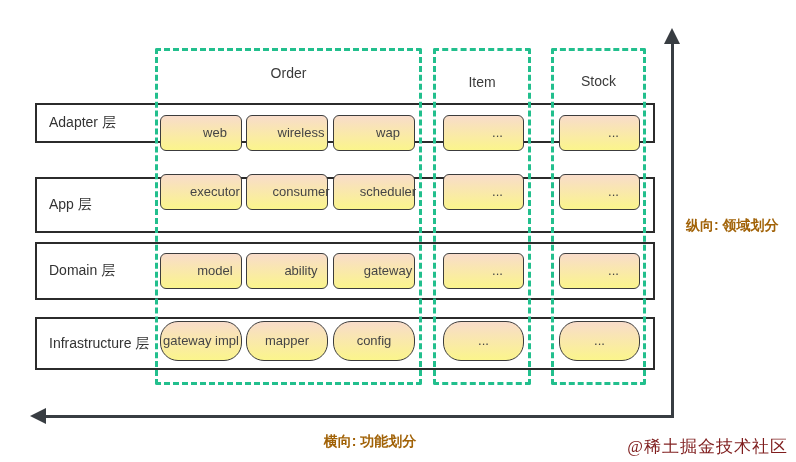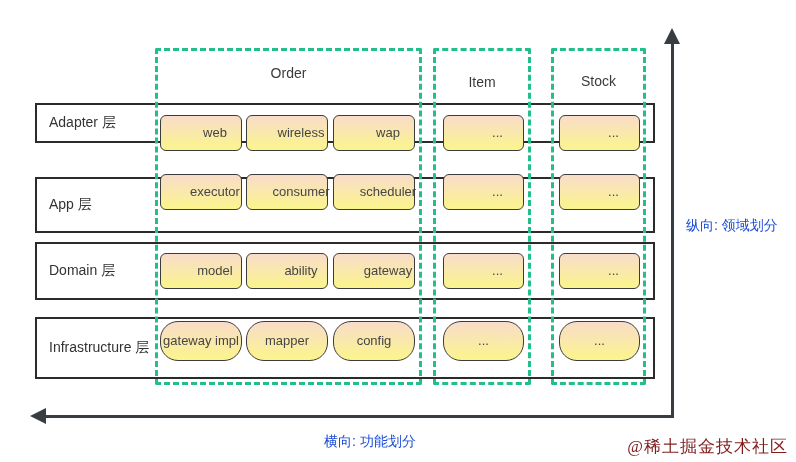--- a/index.html
+++ b/index.html
@@ -14,41 +14,41 @@
   .col-header{position:absolute;left:0;right:0;text-align:center;font-size:14px;color:#3a3a3a;font-weight:500;}
   .col-order .col-header{top:14px;}
   .col-item .col-header{top:23px;}
   .col-stock .col-header{top:22px;}
 
   
   .layer-row{position:absolute;left:35px;width:620px;border:2px solid #2b2b2b;background:#ffffff;box-sizing:border-box;}
   .row-adapter{top:103px;height:40px;}
   .row-app{top:177px;height:56px;}
   .row-domain{top:242px;height:58px;}
-  .row-infra{top:317px;height:62px;}
+  .row-infra{top:317px;height:53px;}
   .row-label{position:absolute;left:12px;top:50%;transform:translateY(-50%);font-size:14px;color:#333;white-space:nowrap;}
 
   
   .mod{position:absolute;box-sizing:border-box;border:1px solid #3c3c3c;border-radius:6px;
        background:linear-gradient(180deg,#f8dcca 0%,#fbf58c 100%);
        display:flex;align-items:center;justify-content:center;text-align:center;
        font-size:13px;color:#454545;line-height:1.15;padding:2px;}
   .h36{height:36px;padding-left:30px;} .h40{height:40px;border-radius:18px;}
   .x1{left:160px;width:82px;} .x2{left:246px;width:82px;} .x3{left:333px;width:82px;}
   .xi{left:443px;width:81px;} .xs{left:559px;width:81px;}
   .r1{top:115px;} .r2{top:174px;} .r3{top:253px;} .r4{top:321px;}
 
   
   .axis-line{position:absolute;background:#383d42;}
   .v-line{left:671px;top:42px;width:3px;height:376px;}
   .h-line{left:44px;top:415px;width:630px;height:3px;}
   .arrowhead{position:absolute;width:0;height:0;}
   .arrow-up{left:664px;top:28px;border-left:8px solid transparent;border-right:8px solid transparent;border-bottom:16px solid #383d42;}
   .arrow-left{left:30px;top:408px;border-top:8px solid transparent;border-bottom:8px solid transparent;border-right:16px solid #383d42;}
-  .axis-label{position:absolute;font-size:14px;color:#1d4ed8;font-weight:400;white-space:nowrap;}
+  .axis-label{position:absolute;font-size:14px;color:#a16207;font-weight:700;white-space:nowrap;}
   .v-axis-label{left:686px;top:217px;}
   .h-axis-label{left:280px;top:433px;width:180px;text-align:center;}
 
   
   .watermark{position:absolute;right:8px;top:435px;font-family:"Liberation Serif","DejaVu Serif",serif;
              font-size:17px;color:#7f1d1d;letter-spacing:1px;}
 </style>
 </head>
 <body>
 

